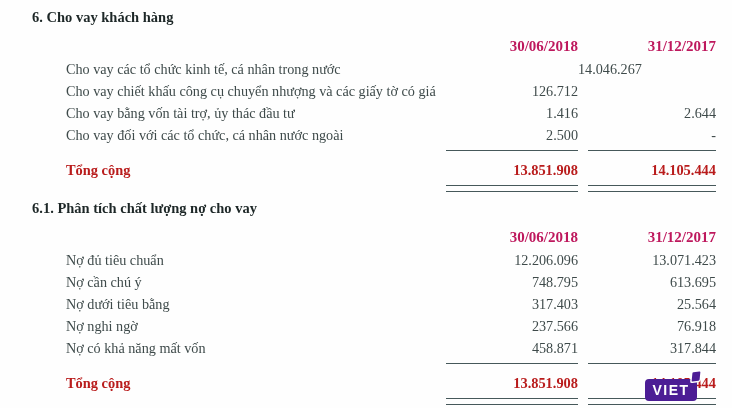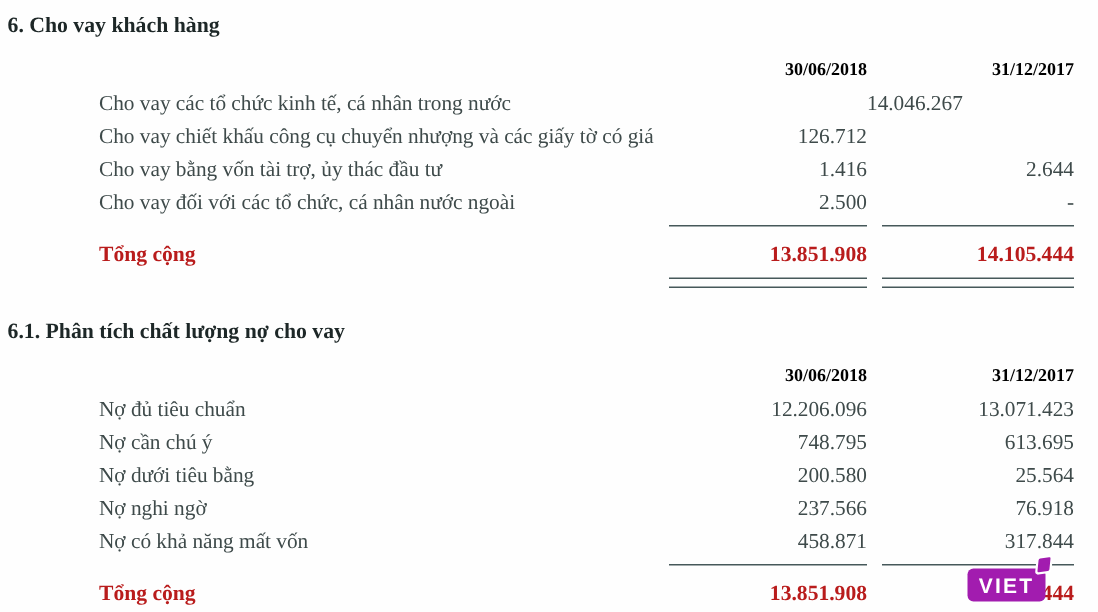--- a/index.html
+++ b/index.html
@@ -11,40 +11,40 @@
     font-family:"Liberation Serif", serif;
     color:#3e4a4a;
     box-sizing:border-box;
     padding-top:8px;
   }
   .sec-title {
     font-weight:bold;
     color:#1d2727;
     font-size:14.5px;
     line-height:18px;
-    padding-left:5px;
+    padding-left:32px;
     white-space:nowrap;
   }
   .sec-title.first { margin-bottom:9px; }
-  .sec-title.second { margin-top:20px; margin-bottom:9px; }
+  .sec-title.second { margin-top:7px; margin-bottom:9px; }
   .tbl { width:100%; box-sizing:border-box; }
   .trow {
     display:grid;
     grid-template-columns: 1fr 132px 10px 128px;
     padding:0 16px 0 42px;
     line-height:22px;
     font-size:14.2px;
     align-items:baseline;
   }
   .lbl { white-space:nowrap; overflow:visible;margin-left:24px; }
   .num { text-align:right; white-space:nowrap; }
   .head .colhead {
     font-weight:bold;
-    color:#000000;
-    font-size:12px;
+    color:#be185d;
+    font-size:15px;
   }
   .head { margin-bottom:1px; }
   .rule-row { line-height:0; margin-top:4px; }
   .rule.single {
     height:0;
     border-top:1.6px solid #46585a;
   }
   .rule.double {
     height:5px;
     border-top:1.6px solid #46585a;
@@ -157,21 +157,21 @@
       <div class="num">13.071.423</div>
     </div>
     <div class="trow">
       <div class="lbl">Nợ cần chú ý</div>
       <div class="num">748.795</div>
       <div></div>
       <div class="num">613.695</div>
     </div>
     <div class="trow">
       <div class="lbl">Nợ dưới tiêu bằng</div>
-      <div class="num">200.580</div>
+      <div class="num">317.403</div>
       <div></div>
       <div class="num">25.564</div>
     </div>
     <div class="trow">
       <div class="lbl">Nợ nghi ngờ</div>
       <div class="num">237.566</div>
       <div></div>
       <div class="num">76.918</div>
     </div>
     <div class="trow">
@@ -196,15 +196,15 @@
     </div>
 
     <div class="trow rule-row after">
       <div></div>
       <div class="rule double"></div>
       <div></div>
       <div class="rule double"></div>
     </div>
   </div>
 
-  <div class="viet-logo" style="background: #a21caf; color: rgb(255, 255, 255);">VIET</div>
+  <div class="viet-logo" style="background: #4c1d95; color: rgb(255, 255, 255);">VIET</div>
 
 </div>
 
 </body></html>

